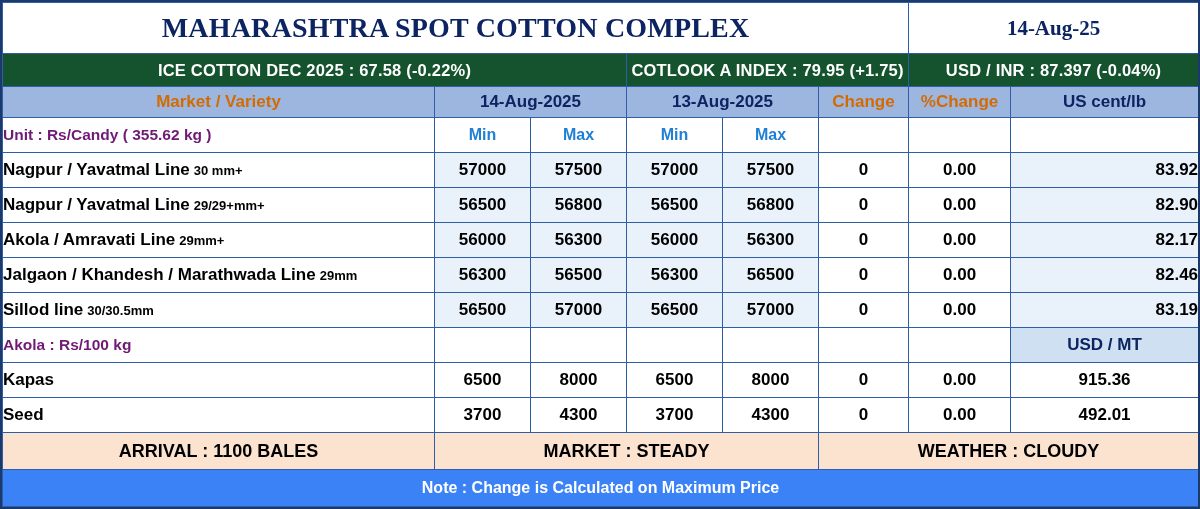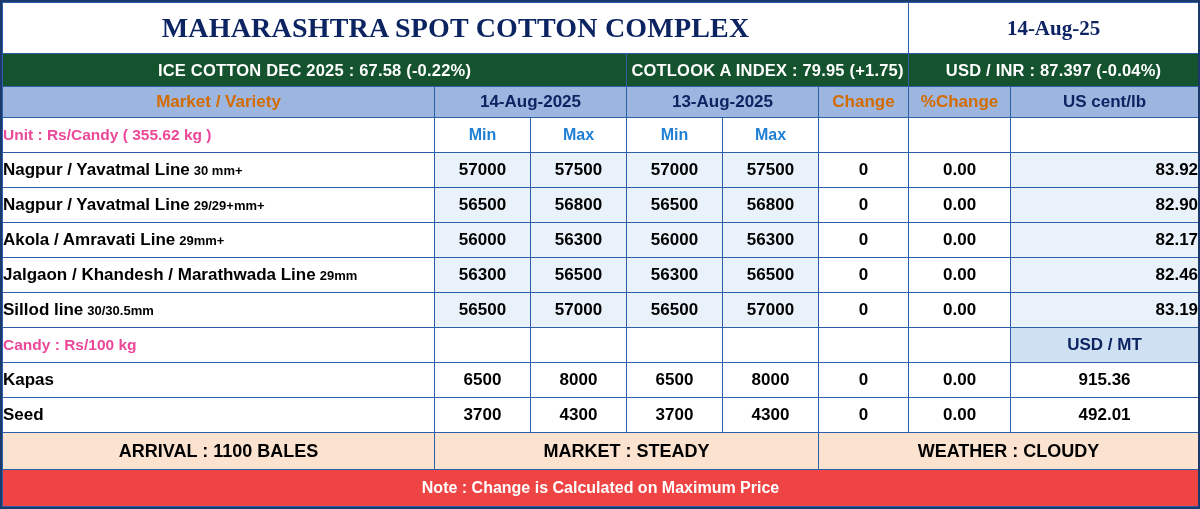--- a/index.html
+++ b/index.html
@@ -67,21 +67,21 @@
     font-weight: bold;
     font-size: 17px;
     text-align: center;
     height: 30px;
   }
   .hdr-orange {
     color: #d36b00;
   }
   
   .unit-label {
-    color: #ec4899;
+    color: #701a75;
     font-weight: bold;
     font-size: 15.5px;
     padding-left: 12px;
     height: 34px;
   }
   .minmax {
     color: #1f7fd4;
     font-weight: bold;
     font-size: 16px;
     text-align: center;
@@ -128,21 +128,21 @@
   .foot {
     background: #fbe3d0;
     text-align: center;
     font-size: 18px;
     font-weight: bold;
     color: #000000;
     height: 36px;
     font-family: "Liberation Sans", sans-serif;
   }
   .note {
-    background: #ef4444;
+    background: #3b82f6;
     color: #ffffff;
     text-align: center;
     font-weight: bold;
     font-size: 16px;
     height: 36px;
   }
 </style>
 </head>
 <body>
 
@@ -240,21 +240,21 @@
         <td class="num shaded">56500</td>
         <td class="num shaded">57000</td>
         <td class="num shaded">56500</td>
         <td class="num shaded">57000</td>
         <td class="num plain">0</td>
         <td class="num plain">0.00</td>
         <td class="uscent">83.19</td>
       </tr>
 
       <tr>
-        <td class="unit-label">Candy : Rs/100 kg</td>
+        <td class="unit-label">Akola : Rs/100 kg</td>
         <td></td>
         <td></td>
         <td></td>
         <td></td>
         <td></td>
         <td></td>
         <td class="usdmt">USD / MT</td>
       </tr>
 
       <tr>

